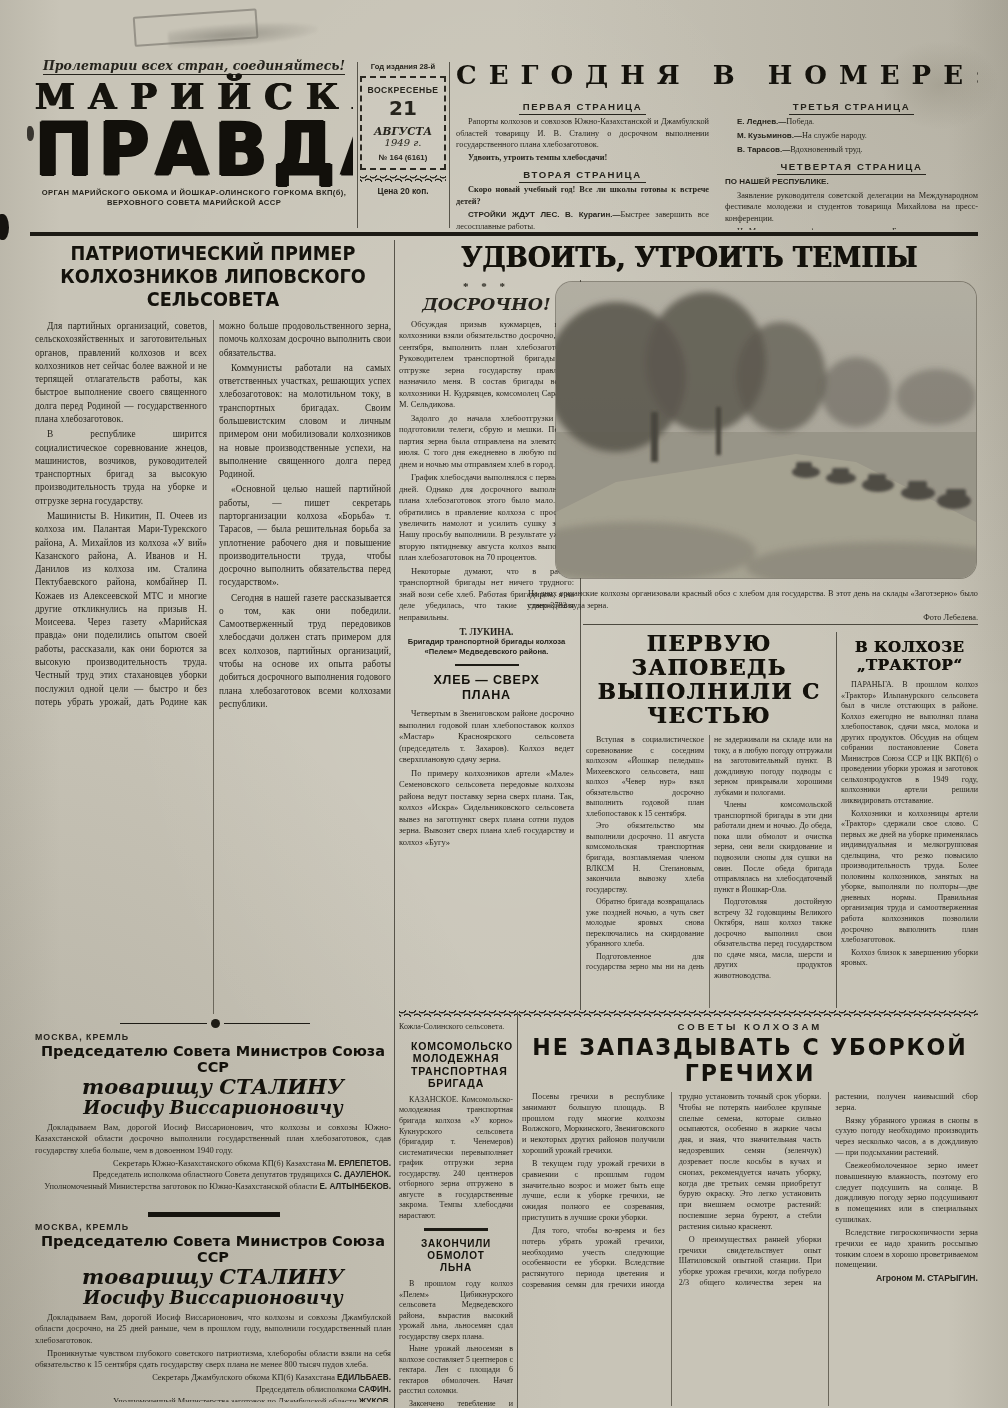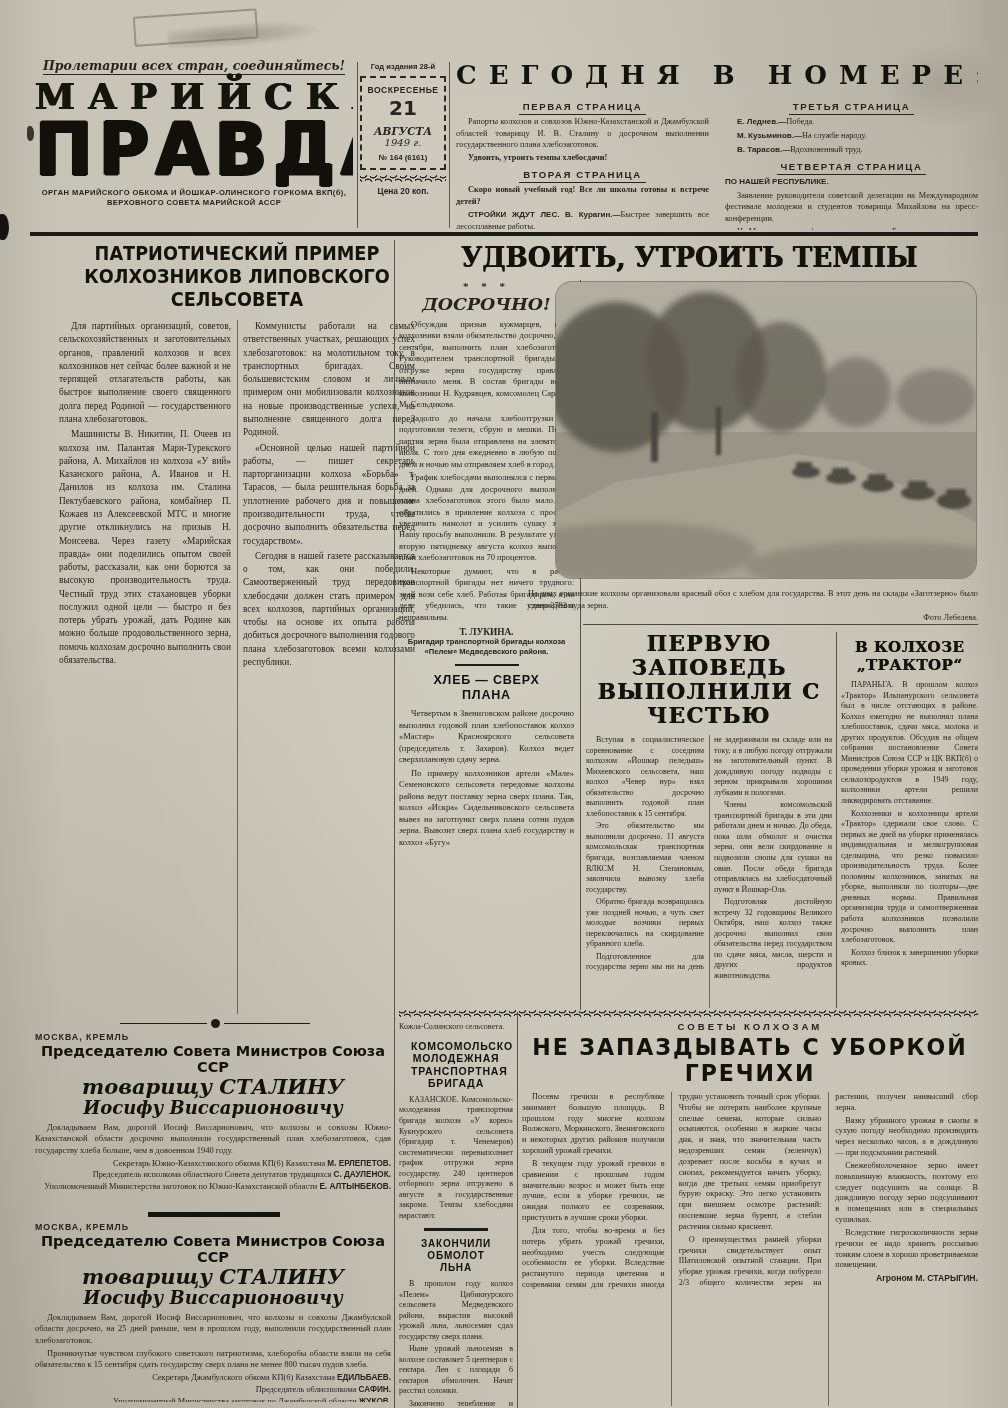--- a/index.html
+++ b/index.html
@@ -149,24 +149,25 @@
         <p class="ti-item" style="text-indent:0;"><b class="ti-lead">ПО НАШЕЙ РЕСПУБЛИКЕ.</b><span></span></p>
         <p class="ti-item"><b class="ti-lead"></b><span>Заявление руководителя советской делегации на Международном фестивале молодежи и студентов товарища Михайлова на пресс-конференции.</span></p>
         <p class="ti-item"><b class="ti-lead"></b><span>На Международном фестивале молодежи в Будапеште.</span></p>
 
       </div>
     </div>
   </div>
 
   <div class="hr-thick" style="left:30px;top:232px;width:948px;"></div>
 
-  <div class="abs" style="left:35px;top:242px;width:356px;height:772px;margin-left:24px;">
+  <div class="abs" style="left:35px;top:242px;width:356px;height:772px;">
     <div class="art-h" style="font-size:19px;line-height:23px;">ПАТРИОТИЧЕСКИЙ ПРИМЕР КОЛХОЗНИКОВ ЛИПОВСКОГО СЕЛЬСОВЕТА</div>
     <div class="b cols2" style="margin-top:9px;height:716px;">
       <p>Для партийных организаций, советов, сельскохозяйственных и заготовительных органов, правлений колхозов и всех колхозников нет сейчас более важной и не терпящей отлагательств работы, как быстрое выполнение своего священного долга перед Родиной — государственного плана хлебозаготовок.</p>
+      <p>В республике ширится социалистическое соревнование жнецов, машинистов, возчиков, руководителей транспортных бригад за высокую производительность труда на уборке и отгрузке зерна государству.</p>
       <p>Машинисты В. Никитин, П. Очеев из колхоза им. Палантая Мари-Турекского района, А. Михайлов из колхоза «У вий» Казанского района, А. Иванов и Н. Данилов из колхоза им. Сталина Пектубаевского района, комбайнер П. Кожаев из Алексеевской МТС и многие другие откликнулись на призыв Н. Моисеева. Через газету «Марийская правда» они поделились опытом своей работы, рассказали, как они борются за высокую производительность труда. Честный труд этих стахановцев уборки послужил одной цели — быстро и без потерь убрать урожай, дать Родине как можно больше продовольственного зерна, помочь колхозам досрочно выполнить свои обязательства.</p>
       <p>Коммунисты работали на самых ответственных участках, решающих успех хлебозаготовок: на молотильном току, в транспортных бригадах. Своим большевистским словом и личным примером они мобилизовали колхозников на новые производственные успехи, на выполнение священного долга перед Родиной.</p>
       <p>«Основной целью нашей партийной работы, — пишет секретарь парторганизации колхоза «Борьба» т. Тарасов, — была решительная борьба за уплотнение рабочего дня и повышение производительности труда, чтобы досрочно выполнить обязательства перед государством».</p>
       <p>Сегодня в нашей газете рассказывается о том, как они победили. Самоотверженный труд передовиков хлебосдачи должен стать примером для всех колхозов, партийных организаций, чтобы на основе их опыта работы добиться досрочного выполнения годового плана хлебозаготовок всеми колхозами республики.</p>
     </div>
   </div>
   <div class="abs dotline" style="left:120px;top:1018px;width:190px;height:10px;">
       <i></i>
     </div>
 
@@ -279,21 +280,21 @@
       <span class="credit">Фото Лебедева.</span></p>
   </div>
   <div class="hr-thin" style="left:583px;top:624px;width:395px;"></div>
 
   <div class="abs" style="left:586px;top:632px;width:246px;height:376px;">
     <div class="perv-h">ПЕРВУЮ ЗАПОВЕДЬ</div>
     <div class="perv-h">ВЫПОЛНИЛИ С ЧЕСТЬЮ</div>
     <div class="small-b cols2" style="margin-top:7px;height:278px;column-gap:10px;">
       <p>Вступая в социалистическое соревнование с соседним колхозом «Йошкар пеледыш» Михеевского сельсовета, наш колхоз «Чевер нур» взял обязательство досрочно выполнить годовой план хлебопоставок к 15 сентября.</p>
       <p>Это обязательство мы выполнили досрочно. 11 августа комсомольская транспортная бригада, возглавляемая членом ВЛКСМ Н. Степановым, закончила вывозку хлеба государству.</p>
-      <p>Обратно бригада возвращалась уже поздней ночью, а чуть свет молодые возчики первых переключались на скирдование убранного хлеба.</p>
+      <p>Обратно бригада возвращалась уже поздней ночью, а чуть свет молодые яровых снова переключались на скирдование убранного хлеба.</p>
       <p>Подготовленное для государства зерно мы ни на день не задерживали на складе или на току, а в любую погоду отгружали на заготовительный пункт. В дождливую погоду подводы с зерном прикрывали хорошими лубками и пологами.</p>
       <p>Члены комсомольской транспортной бригады в эти дни работали днем и ночью. До обеда, пока шли обмолот и очистка зерна, они вели скирдование и подвозили снопы для сушки на овин. После обеда бригада отправлялась на хлебосдаточный пункт в Йошкар-Ола.</p>
       <p>Подготовляя достойную встречу 32 годовщины Великого Октября, наш колхоз также досрочно выполнил свои обязательства перед государством по сдаче мяса, масла, шерсти и других продуктов животноводства.</p>
     </div>
 
   </div>
 
   <div class="vr" style="left:836px;top:632px;height:376px;"></div>
 
   <div class="abs" style="left:841px;top:634px;width:137px;height:374px;">

